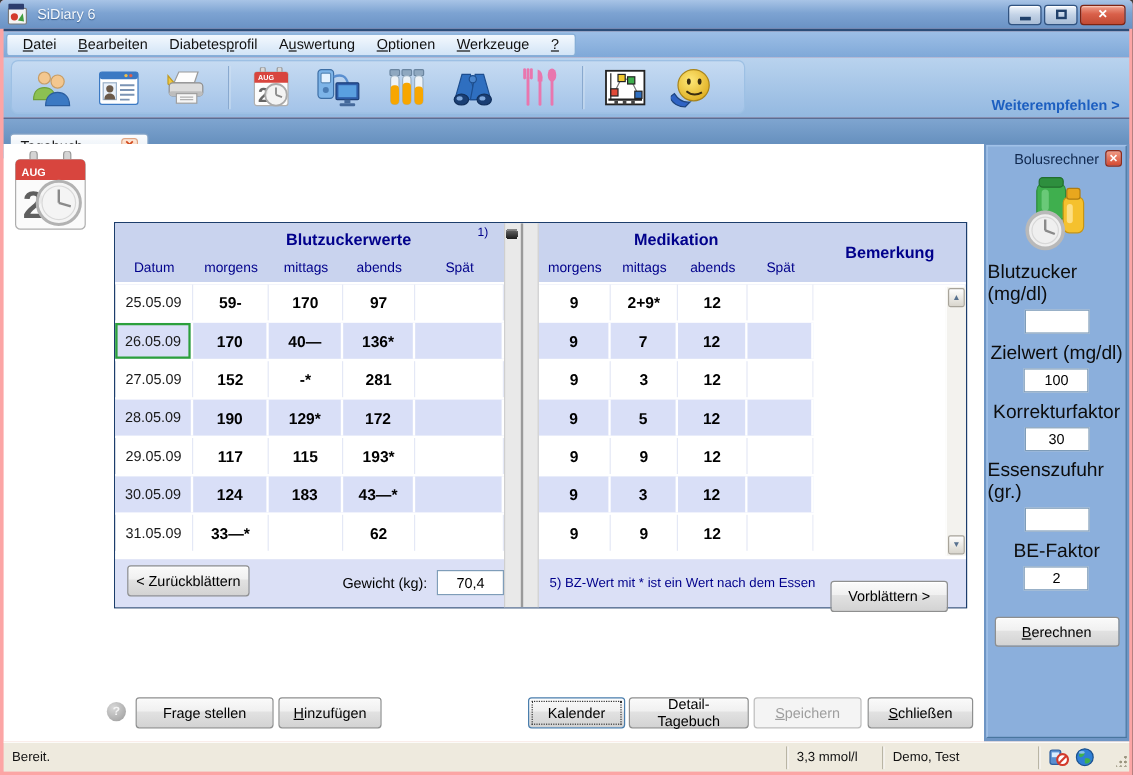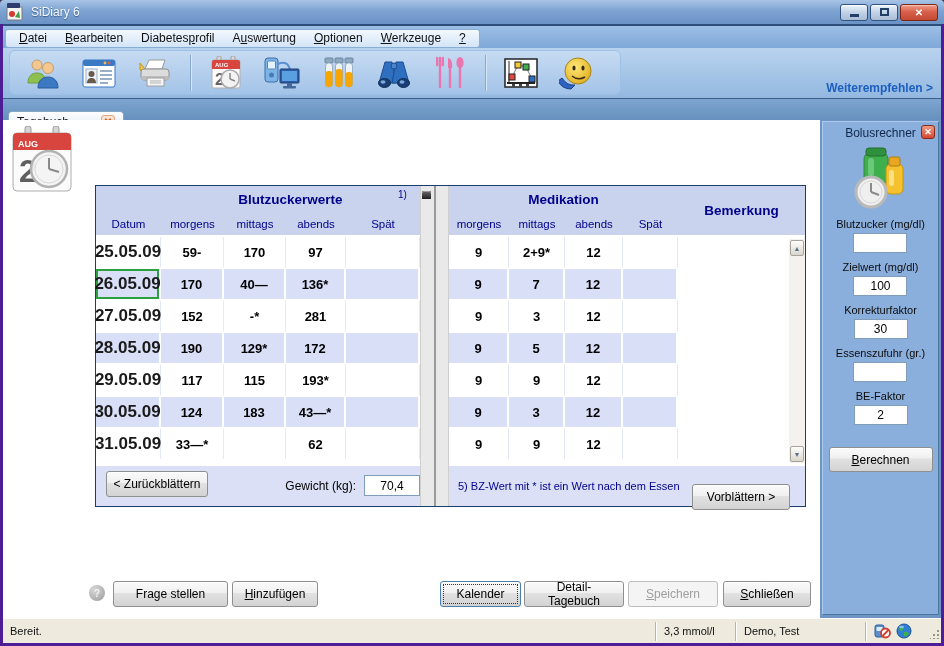--- a/index.html
+++ b/index.html
@@ -1,18 +1,18 @@
 <!DOCTYPE html>
 <html><head>
 <meta charset="utf-8">
 <style>
   html,body{margin:0;padding:0;background:#3a3a3a;font-family:"Liberation Sans",sans-serif;}
   *{box-sizing:border-box;}
   u{text-decoration:underline;}
-  .window{position:relative;width:944px;height:646px;background:#4c1d95;overflow:hidden;border-radius:4px 4px 0 0;}
+  .window{position:relative;width:944px;height:646px;background:#fca5a5;overflow:hidden;border-radius:4px 4px 0 0;}
 
   
   .titlebar{position:absolute;left:0;top:0;right:0;height:24px;
     background:linear-gradient(#a8c4e6,#7da3d2 45%,#6a92c4);display:flex;align-items:center;padding:0 6px;}
   .appicon{width:20px;height:18px;margin-right:5px;display:inline-flex;}
   .title{color:#f4f8fc;font-size:12px;text-shadow:0 1px 1px #3a5f8e;}
   .wctrls{margin-left:auto;display:flex;gap:2px;align-items:flex-start;padding-top:0;}
   .wbtn{width:28px;height:17px;border:1px solid #315380;border-radius:3px;display:flex;align-items:center;justify-content:center;
     background:linear-gradient(#eef4fb,#c2d2e6 50%,#a9bdd6);box-shadow:inset 0 1px 0 #fff;font-size:10px;color:#20406a;}
   .wbtn.close{width:38px;background:linear-gradient(#f0a08c,#d9604a 45%,#c24a34);border-color:#7e2413;color:#fff;font-weight:bold;box-shadow:inset 0 1px 0 #f7c4b4;}
@@ -52,21 +52,21 @@
   .h-med{grid-column:7/11;grid-row:1;font-weight:bold;font-size:13.5px;}
   .h-rem{grid-column:11;grid-row:1/3;font-weight:bold;font-size:13.5px;}
   .hl{grid-row:2;font-size:11.5px;}
   .gc1{grid-column:1}.gc2{grid-column:2}.gc3{grid-column:3}.gc4{grid-column:4}.gc5{grid-column:5}
   .gc7{grid-column:7}.gc8{grid-column:8}.gc9{grid-column:9}.gc10{grid-column:10}
   .fnref{position:absolute;left:302px;top:3px;font-size:10px;color:#00008b;}
   .drow{display:grid;grid-template-columns:var(--cols);height:32px;border-bottom:2px solid #fff;}
   .c{display:flex;align-items:center;justify-content:center;font-size:13px;font-weight:bold;color:#000;}
   .drow:not(.striped) .c{border-right:1px solid #e4e8f6;}
   .striped .c{background:#d9dff7;border-right:2px solid #fff;}
-  .c.date{font-weight:bold;font-size:17px;color:#1a1a1a;}
+  .c.date{font-weight:normal;font-size:12px;color:#1a1a1a;}
   .c.sp,.striped .c.sp{background:transparent;border-right:none;}
   .c.remark,.striped .c.remark{background:#fff;border-right:none;}
   .c.selected{box-shadow:inset 0 0 0 2px #2ca03c;}
   .footer-gap{height:5px;background:#fff;}
   .diary-footer{position:relative;height:40px;background:#dbe0f6;}
   .diary-footer .btn{position:absolute;height:26px;font-size:12px;}
   .b-back{left:10px;top:5px;width:102px;}
   .b-fwd{left:596px;top:18px;width:98px;}
   .wlabel{position:absolute;left:150px;top:0;width:110px;height:100%;display:flex;align-items:center;justify-content:flex-end;font-size:12px;color:#000;}
   .winput{position:absolute;left:268px;top:9px;width:56px;height:21px;border:1px solid #7f9db9;font-size:12px;text-align:center;font-family:"Liberation Sans",sans-serif;}
@@ -108,21 +108,21 @@
   
   .sideregion{position:absolute;left:820px;top:120px;width:121px;height:498px;background:#6e95c4;}
   .sidebar{position:absolute;left:822px;top:121px;width:117px;height:494px;background:#8bafdc;
     border:1px solid #a9c8ec;border-right-color:#49769f;border-bottom-color:#49769f;display:flex;flex-direction:column;align-items:center;}
   .sb-head{position:relative;width:100%;height:22px;display:flex;align-items:center;justify-content:center;
     font-size:12px;color:#10284e;}
   .sb-close{position:absolute;right:3px;top:3px;width:14px;height:14px;border-radius:3px;border:1px solid #8c2a1a;
     background:linear-gradient(#f09a84,#d5482f);color:#fff;font-size:9px;font-weight:bold;display:flex;align-items:center;justify-content:center;line-height:1;}
   .sb-icon{margin:2px 0 4px 0;}
   .sb-field{display:flex;flex-direction:column;align-items:center;margin-bottom:8px;}
-  .sb-field label{font-size:11px;color:#0c0c0c;margin-bottom:3px;}
+  .sb-field label{font-size:16px;color:#0c0c0c;margin-bottom:3px;}
   .sb-field input{width:54px;height:20px;border:1px solid #7f9db9;text-align:center;font-size:12px;font-family:"Liberation Sans",sans-serif;}
   .sb-calc{margin-top:14px;width:104px;height:25px;}
 
   
   .statusbar{position:absolute;left:3px;right:3px;bottom:3px;height:25px;background:#eeeade;border-top:1px solid #fff;
     display:flex;align-items:center;font-size:11px;color:#111;}
   .spanel{height:19px;display:flex;align-items:center;padding:0 8px;border-left:1px solid #b9b5a4;box-shadow:inset 1px 0 0 #fff;}
   .sp1{flex:1;border-left:none;box-shadow:none;padding-left:7px;}
   .sp2{width:80px;} .sp3{width:130px;} .sp4{width:62px;gap:5px;}
   .grip{width:14px;height:19px;position:relative;}

